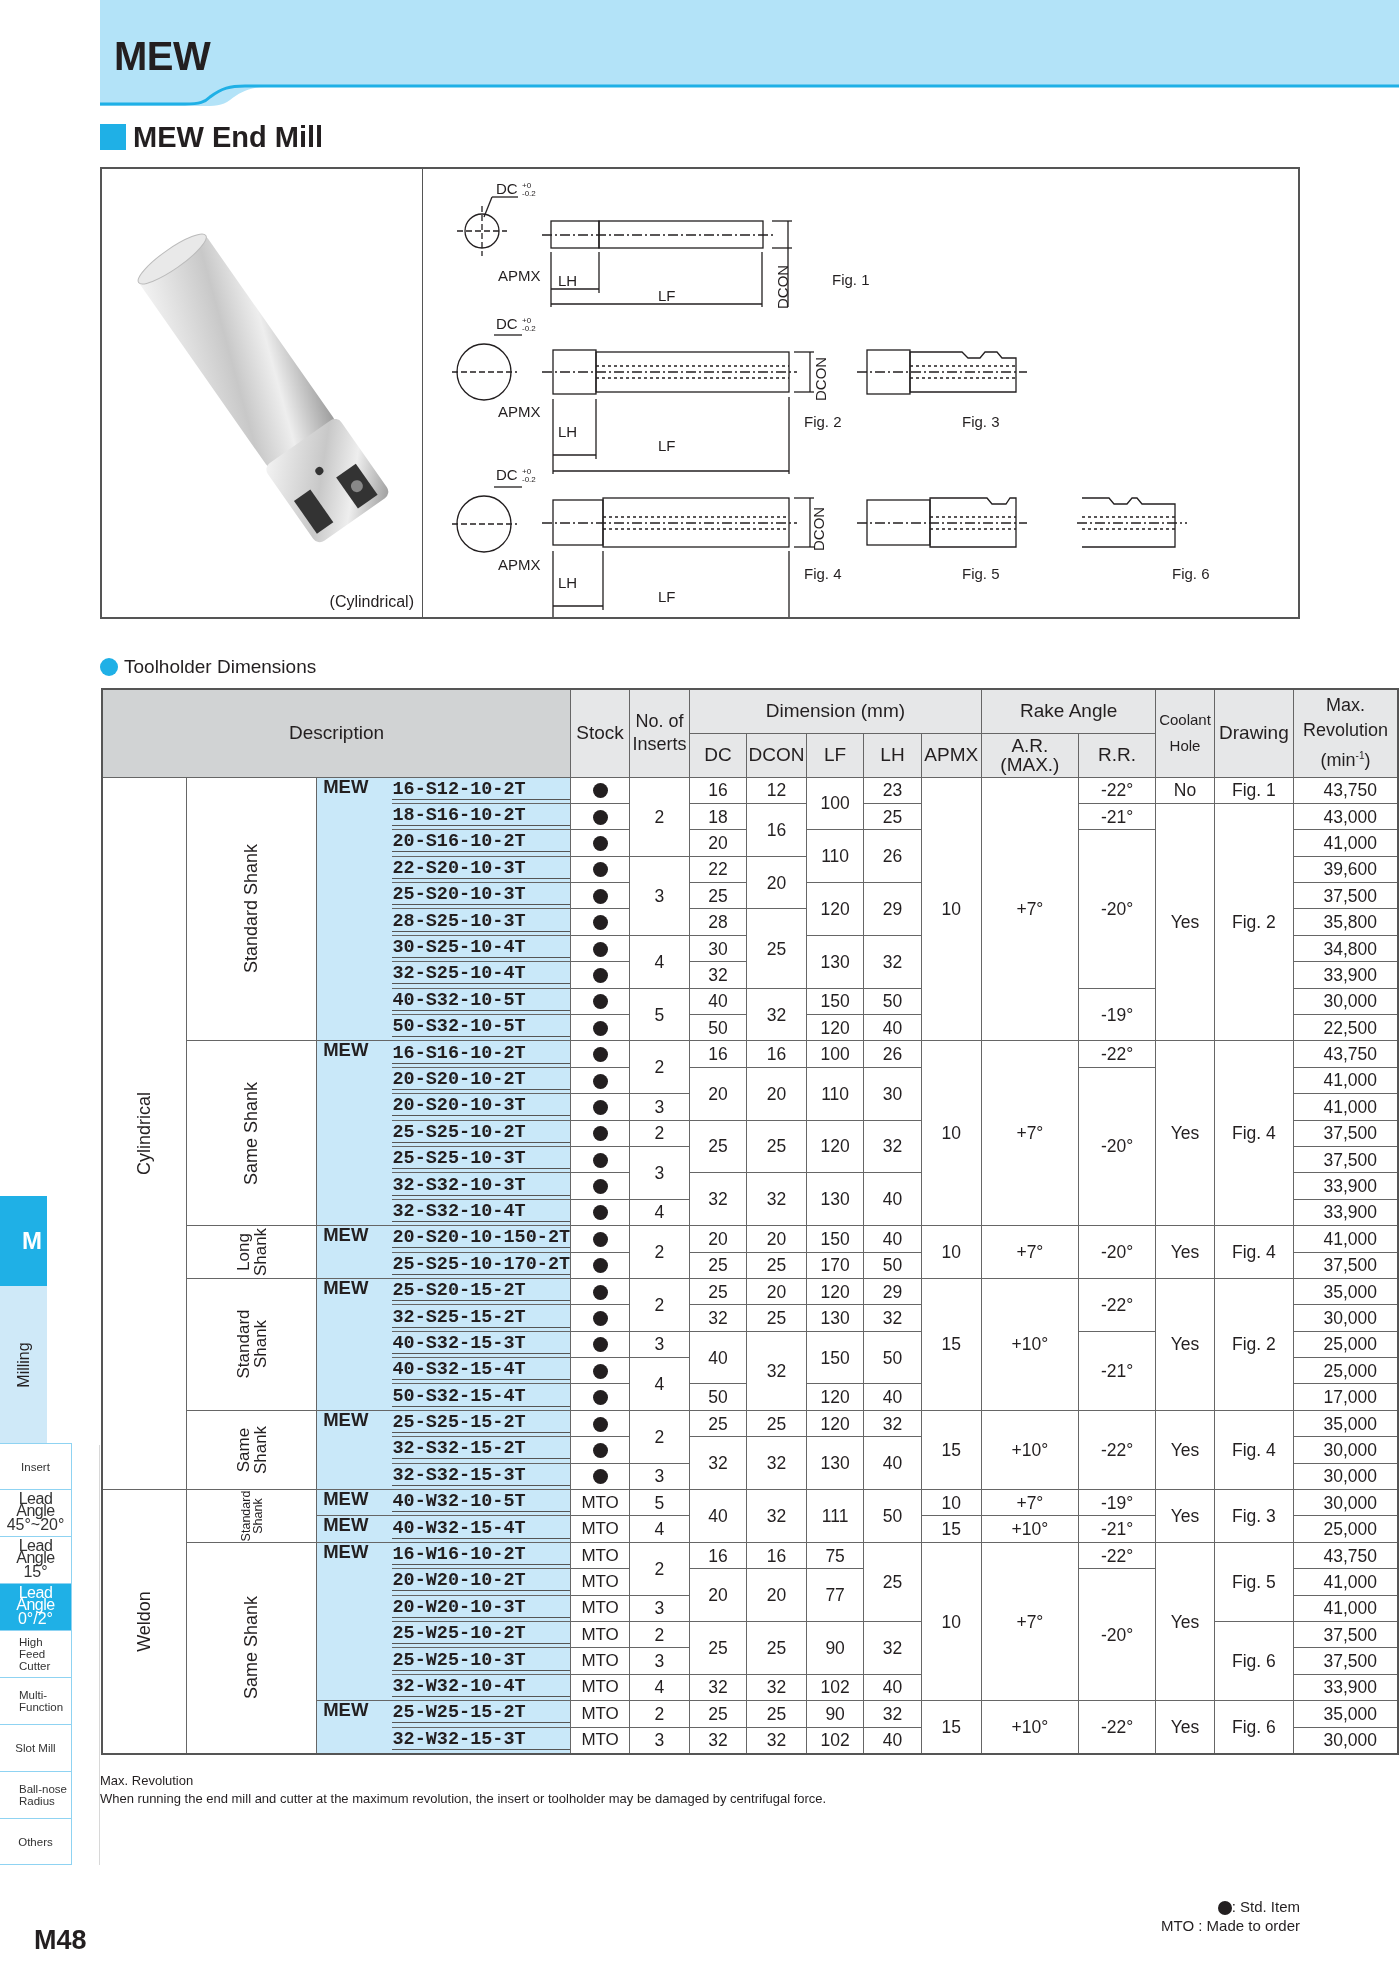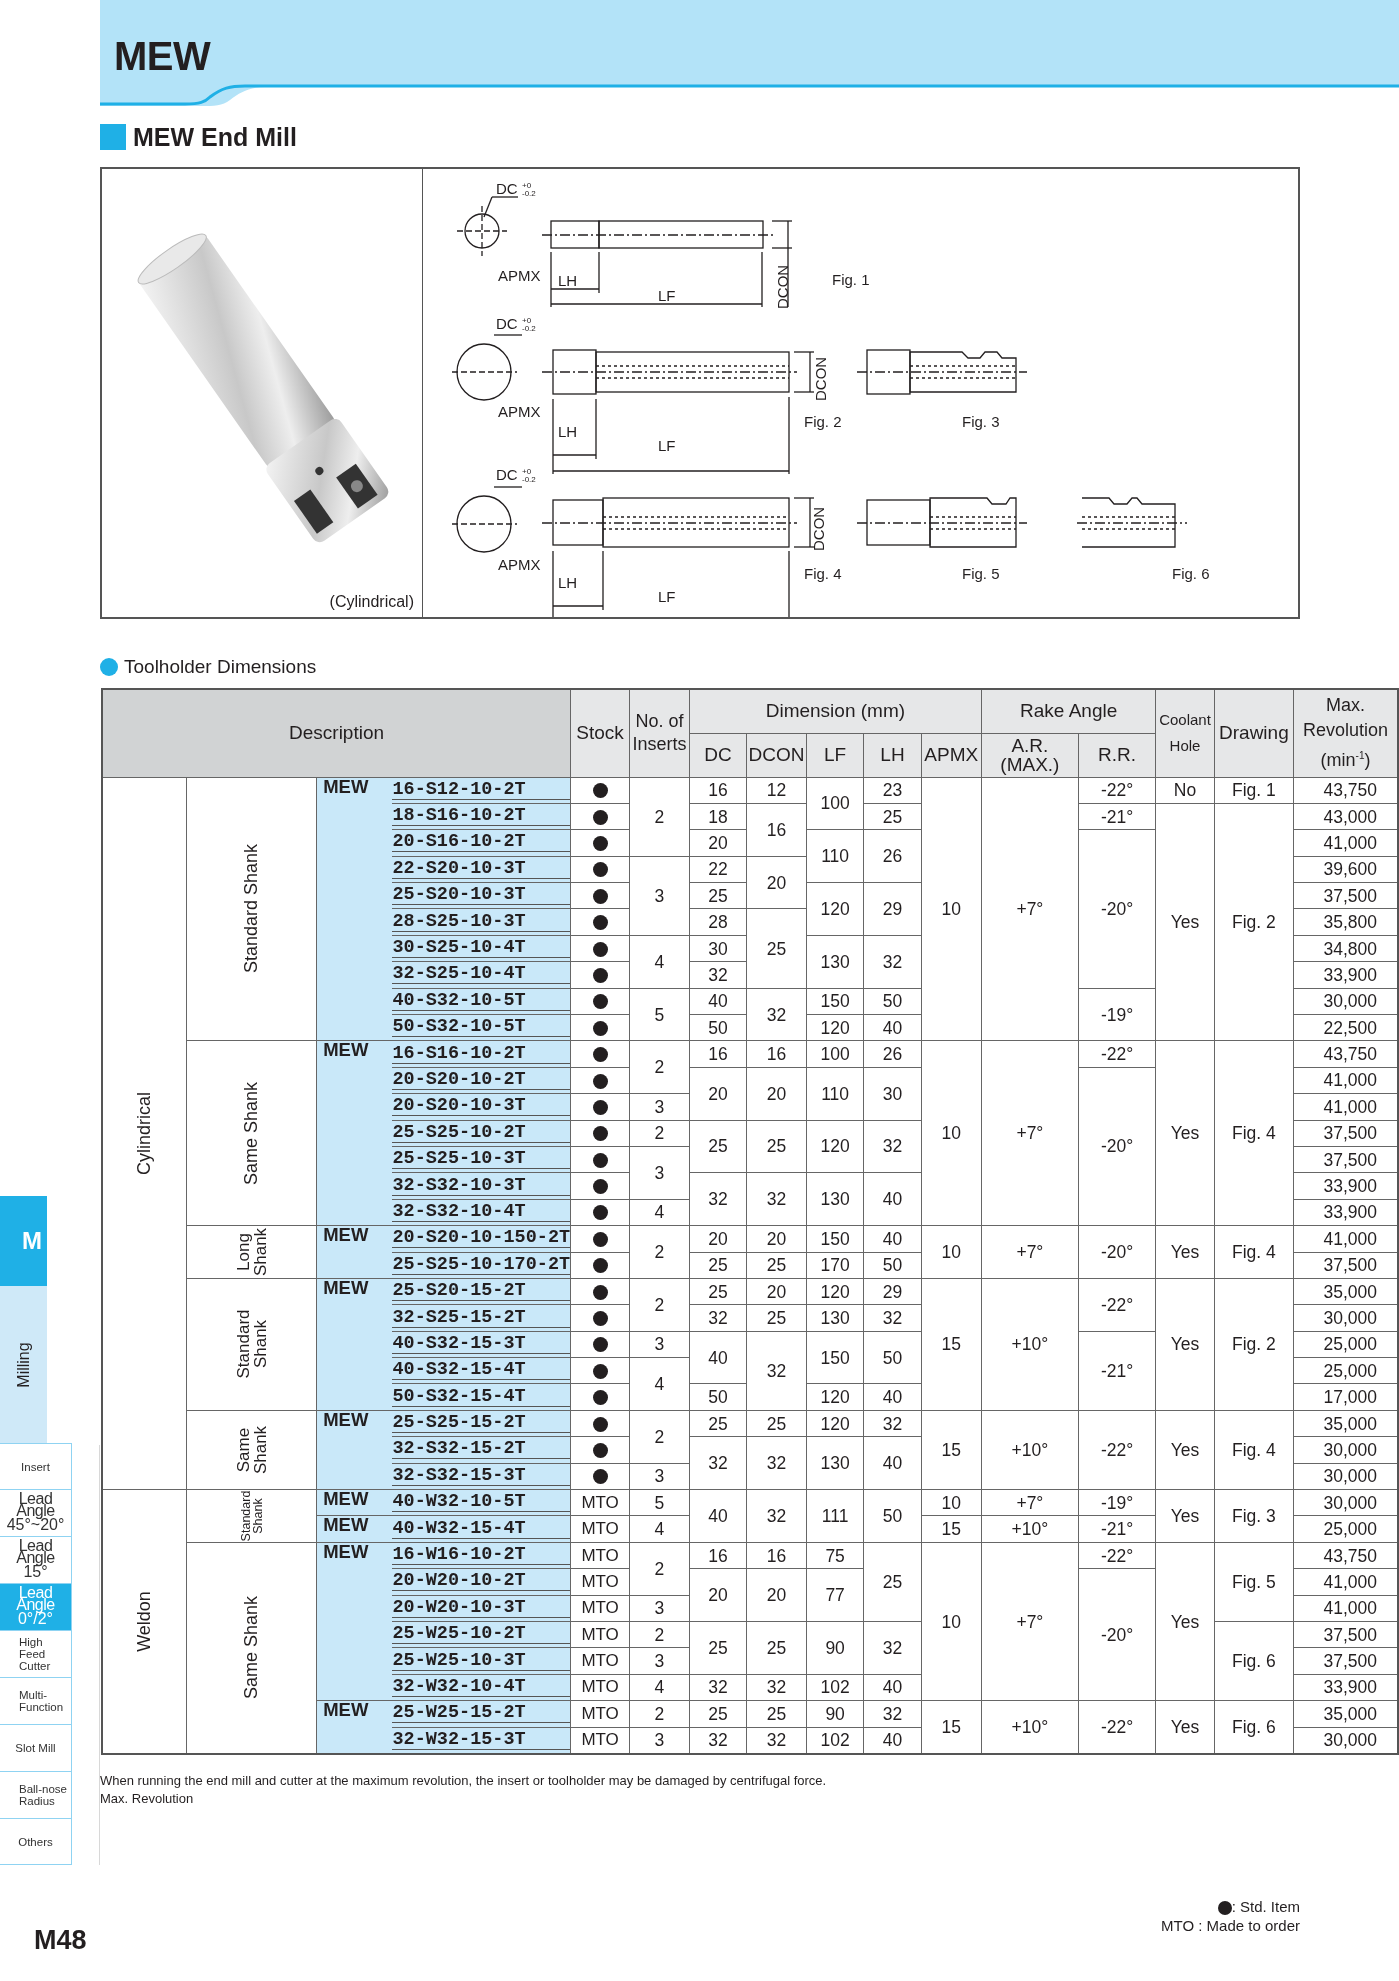--- a/index.html
+++ b/index.html
@@ -2,21 +2,21 @@
 <html><head>
 <meta charset="utf-8">
 <style>
   html,body{margin:0;padding:0;background:#fff;}
   body{width:1399px;height:1981px;position:relative;overflow:hidden;font-family:"Liberation Sans",sans-serif;color:#231f20;}
   .hdr-band{position:absolute;left:100px;top:0;width:1299px;height:106px;}
   .hdr-band svg{position:absolute;left:0;top:0;}
   .page-title{position:absolute;left:114px;top:34px;font-size:40px;font-weight:bold;letter-spacing:-0.5px;}
   .sec-title{position:absolute;left:100px;top:122px;height:30px;display:flex;align-items:center;}
   .sec-title .sq{width:26px;height:26px;background:#1fb0e6;margin-right:7px;}
-  .sec-title span{font-size:25px;font-weight:bold;}
+  .sec-title span{font-size:29px;font-weight:bold;}
   .fig-box{position:absolute;left:100px;top:167px;width:1200px;height:452px;border:2px solid #555;box-sizing:border-box;}
   .fig-photo{position:absolute;left:0;top:0;width:320px;height:448px;border-right:1.5px solid #555;}
   .fig-caption{position:absolute;right:8px;bottom:6px;font-size:16px;}
   .fig-draw{position:absolute;left:320px;top:0;width:876px;height:448px;}
   .sub-title{position:absolute;left:100px;top:656px;display:flex;align-items:center;font-size:19px;}
   .sub-title .dot{width:18px;height:18px;border-radius:50%;background:#1fb0e6;margin-right:6px;}
   table.dims{position:absolute;left:101px;top:688px;border-collapse:collapse;table-layout:fixed;font-size:17.5px;}
   table.dims td, table.dims th{border:1.3px solid #666;padding:0;text-align:center;vertical-align:middle;height:25.4px;line-height:18px;overflow:hidden;white-space:nowrap;}
   table.dims{border:2.5px solid #555;}
   table.dims th{background:#e6e7e8;font-weight:normal;font-size:19px;}
@@ -716,22 +716,22 @@
         <td>32</td>
         <td>32</td>
         <td>102</td>
         <td>40</td>
         <td class="rev">30,000</td>
       </tr>
     </tbody>
 </table>
 
 <div class="note">
+  <div>Max. Revolution</div>
   <div>When running the end mill and cutter at the maximum revolution, the insert or toolholder may be damaged by centrifugal force.</div>
-  <div>Max. Revolution</div>
 </div>
 
 <div class="legend">
   <div><span class="bullet"></span><span>: Std. Item</span></div>
   <div>MTO : Made to order</div>
 </div>
 
 <div class="page-num">M48</div>
 
 <div class="side-m">M</div>

